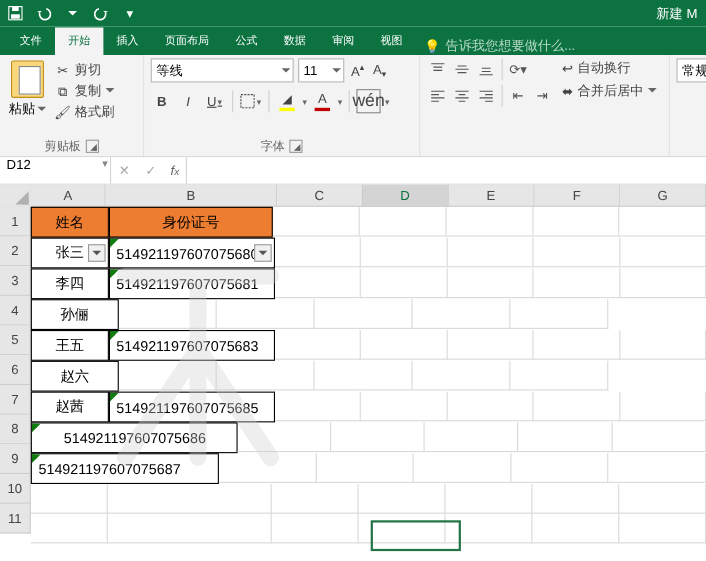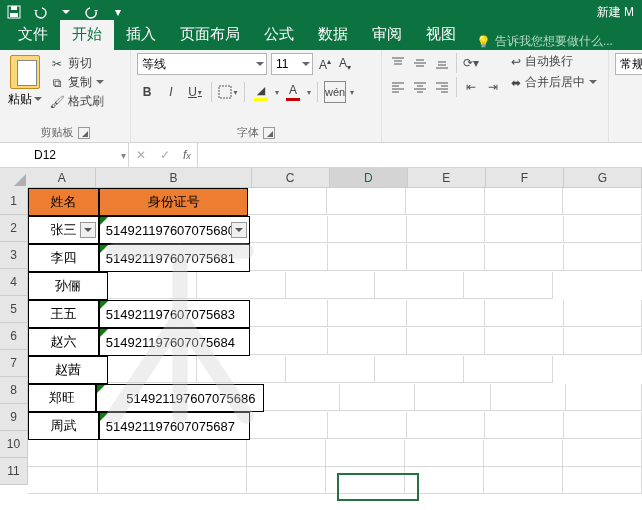--- a/index.html
+++ b/index.html
@@ -34,21 +34,21 @@
   .tabs-row {
     background: #0b7240;
     height: 26px;
     display: flex;
     align-items: flex-end;
     padding-left: 6px;
     color: #fff;
   }
   .tab {
     padding: 5px 12px 6px 12px;
-    font-size: 15px;
+    font-size: 10px;
     cursor: pointer;
     color: #fff;
   }
   .tab.active {
     background: #f3f3f3;
     color: #0b7240;
   }
   .tell-me {
     display: flex;
     align-items: center;
@@ -168,24 +168,23 @@
   .formula-bar-row {
     display: flex;
     height: 24px;
     border-bottom: 1px solid #d4d4d4;
     align-items: stretch;
     background: #fff;
   }
   .name-box {
     width: 92px;
     border-right: 1px solid #d4d4d4;
-    display: flex; align-items: center; justify-content: space-between;
+    display: flex; justify-content: space-between;
     padding: 0 2px 0 6px;
     font-size: 12px;
-    margin-left: 28px;
   }
   .nb-caret { color: #888; font-size: 10px;}
   .fx-btns { display:flex; align-items:center; border-right:1px solid #d4d4d4;}
   .fxb { width: 24px; display:flex;align-items:center;justify-content:center; color:#aaa;}
   .fx-label { font-style: italic; color:#666; padding: 0 6px;}
   .formula-input { flex:1; }
   
   .sheet-area {
     position: relative;
     background: #fff;
@@ -419,21 +418,21 @@
           <span style="font-size:11px;">◢</span>
           <span class="color-sw" style="background:#ffff00;"></span>
         </div>
         <span class="caret" style="font-size:8px;color:#666;">▾</span>
         <div class="fb" style="flex-direction:column;">
           <span style="font-size:12px;">A</span>
           <span class="color-sw" style="background:#c00000;"></span>
         </div>
         <span class="caret" style="font-size:8px;color:#666;">▾</span>
         <div class="sep"></div>
-        <div class="fb" style="font-size:11px;border:1px solid #888;">wén</div>
+        <div class="fb" style="font-size:16px;border:1px solid #888;">wén</div>
         <span class="caret" style="font-size:8px;color:#666;">▾</span>
       </div>
     </div>
     <div class="ribbon-group-label">
       <span>字体</span>
       <span class="dialog-launcher"></span>
     </div>
   </div>
 
   <div class="ribbon-group" style="min-width:214px;">
@@ -595,46 +594,44 @@
         <div class="cell datacell-a" style="width: 70px; height: 26px;">王五</div>
         <div class="cell datacell-b green-tri" style="width: 160px; height: 26px;">514921197607075683</div>
         <div class="cell" style="width: 80px; height: 26px;"></div>
         <div class="cell" style="width: 80px; height: 26px;"></div>
         <div class="cell" style="width: 80px; height: 26px;"></div>
         <div class="cell" style="width: 80px; height: 26px;"></div>
         <div class="cell" style="width: 80px; height: 26px;"></div>
       </div>
       <div class="row">
         <div class="cell datacell-a" style="width: 70px; height: 26px;">赵六</div>
-        <div class="cell datacell-b green-tri" style="width: 160px; height: 26px;">514921197607075684</div>
         <div class="cell" style="width: 80px; height: 26px;"></div>
         <div class="cell" style="width: 80px; height: 26px;"></div>
         <div class="cell" style="width: 80px; height: 26px;"></div>
         <div class="cell" style="width: 80px; height: 26px;"></div>
         <div class="cell" style="width: 80px; height: 26px;"></div>
       </div>
       <div class="row">
         <div class="cell datacell-a" style="width: 70px; height: 26px;">赵茜</div>
-        <div class="cell" style="width: 80px; height: 26px;"></div>
-        <div class="cell" style="width: 80px; height: 26px;"></div>
-        <div class="cell" style="width: 80px; height: 26px;"></div>
-        <div class="cell" style="width: 80px; height: 26px;"></div>
-        <div class="cell" style="width: 80px; height: 26px;"></div>
-      </div>
-      <div class="row">
-        <div class="cell datacell-a" style="width: 70px; height: 26px;">郑旺</div>
+        <div class="cell datacell-b green-tri" style="width: 160px; height: 26px;">514921197607075685</div>
+        <div class="cell" style="width: 80px; height: 26px;"></div>
+        <div class="cell" style="width: 80px; height: 26px;"></div>
+        <div class="cell" style="width: 80px; height: 26px;"></div>
+        <div class="cell" style="width: 80px; height: 26px;"></div>
+        <div class="cell" style="width: 80px; height: 26px;"></div>
+      </div>
+      <div class="row">
         <div class="cell datacell-b green-tri" style="width: 160px; height: 26px; padding-left: 29px;">514921197607075686</div>
         <div class="cell" style="width: 80px; height: 26px;"></div>
         <div class="cell" style="width: 80px; height: 26px;"></div>
         <div class="cell" style="width: 80px; height: 26px;"></div>
         <div class="cell" style="width: 80px; height: 26px;"></div>
         <div class="cell" style="width: 80px; height: 26px;"></div>
       </div>
       <div class="row">
-        <div class="cell datacell-a" style="width: 70px; height: 26px;">周武</div>
         <div class="cell datacell-b green-tri" style="width: 160px; height: 26px;">514921197607075687</div>
         <div class="cell" style="width: 80px; height: 26px;"></div>
         <div class="cell" style="width: 80px; height: 26px;"></div>
         <div class="cell" style="width: 80px; height: 26px;"></div>
         <div class="cell" style="width: 80px; height: 26px;"></div>
         <div class="cell" style="width: 80px; height: 26px;"></div>
       </div>
       <div class="row">
         <div class="cell" style="width: 70px; height: 26px;"></div>
         <div class="cell" style="width: 160px; height: 26px;"></div>

